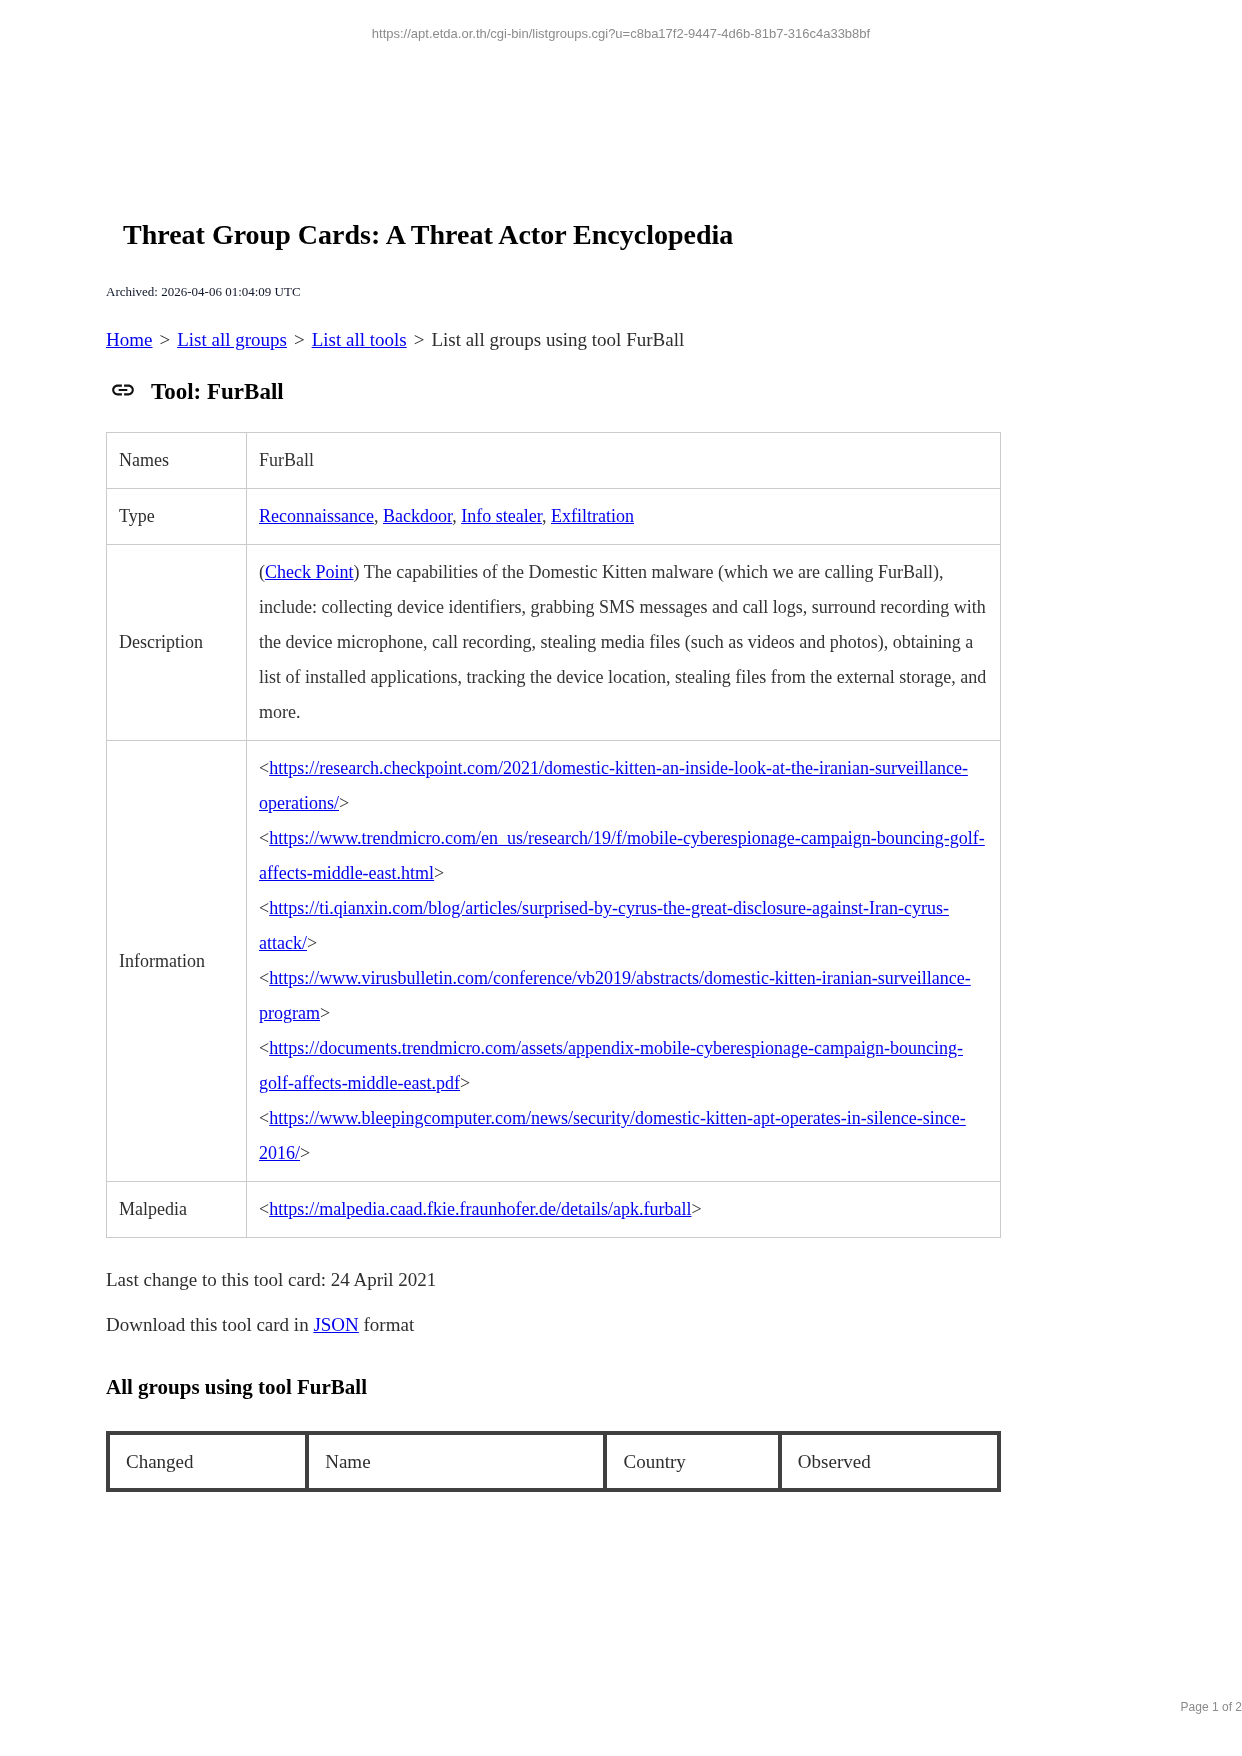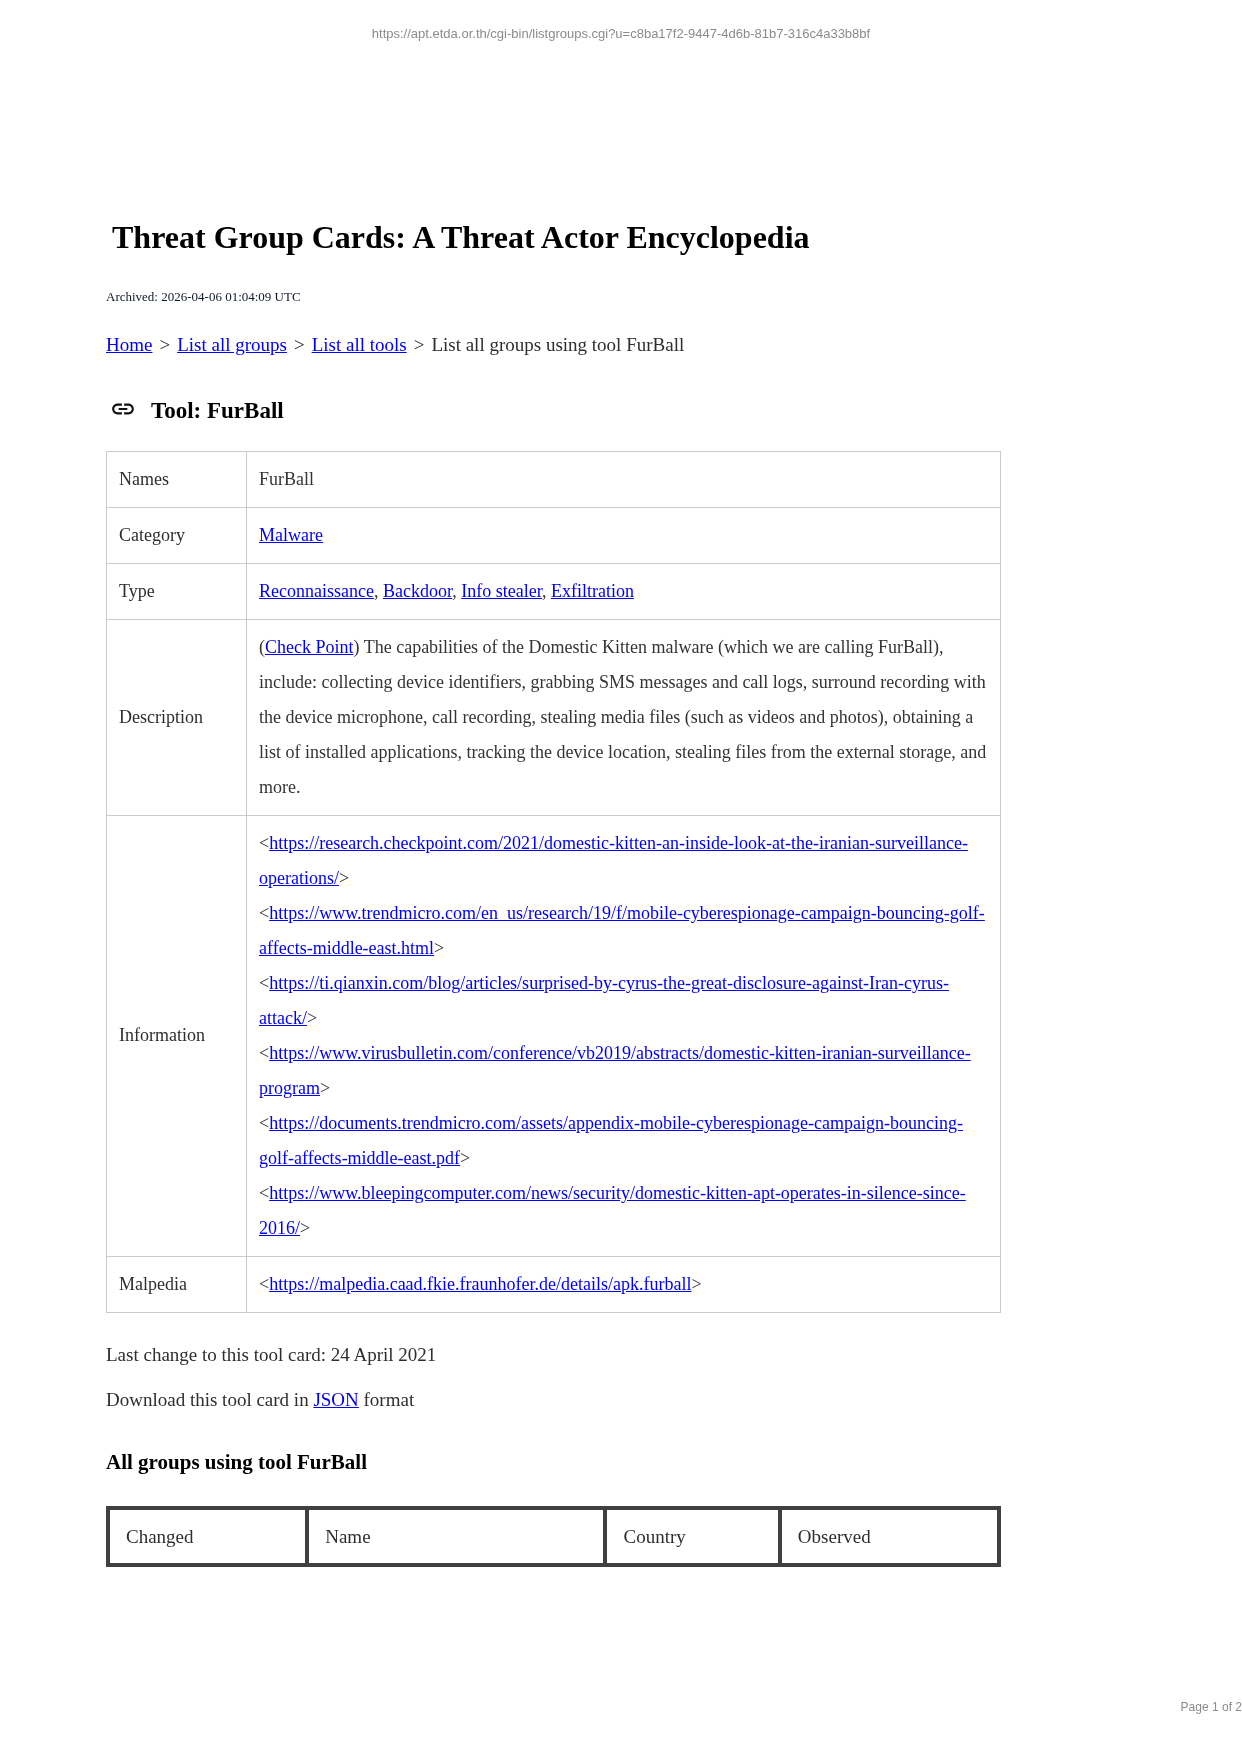--- a/index.html
+++ b/index.html
@@ -10,28 +10,28 @@
     font-family:"Liberation Serif", serif;
   }
   .print-url {
     padding-top:26px; text-align:center;
     font-family:"Liberation Sans", sans-serif;
     font-size:13px; color:#8b8b8b;
   }
   .content { margin-left:106px; width:895px; }
   a { color:#0000EE; text-decoration:underline; cursor:pointer;font-family:Liberation Serif, serif; }
   h1.page-title {
-    margin:178px 0 0 6px; font-size:32px; line-height:1.15;
+    margin:178px 0 0 17px; font-size:28px; line-height:1.15;
     font-weight:bold; color:#000;
   }
   .archived { margin-top:33px; font-size:13px; color:#0f172a; }
   .breadcrumb { margin-top:29px; font-size:19px; color:#2e2e2e; }
   .bc-sep { margin:0 7px; color:#2e2e2e; }
   .tool-heading {
-    margin-top:42px; display:flex; align-items:flex-start; gap:11px;
+    margin-top:28px; display:flex; align-items:flex-start; gap:11px;
     font-size:23px; font-weight:bold; color:#000;
   }
   .tool-heading .icon { display:inline-flex; transform:translateY(-2px); }
   table.card {
     margin-top:27px; width:895px; border-collapse:collapse;
     font-size:18px;
   }
   table.card td {
     border:1px solid #cbcbcb; padding:10px 12px;
     line-height:35px; vertical-align:middle; text-align:left;
@@ -86,26 +86,20 @@
     <span>Tool: FurBall</span>
   </div>
 
   <table class="card">
     <tbody>
       <tr>
         <td class="lbl">Names</td>
         <td class="val">FurBall</td>
       </tr>
       <tr>
-        <td class="lbl">Category</td>
-        <td class="val">
-          <a>Malware</a>
-        </td>
-      </tr>
-      <tr>
         <td class="lbl">Type</td>
         <td class="val"><a>Reconnaissance</a><span>, </span><a>Backdoor</a><span>, </span><a>Info stealer</a><span>, </span><a>Exfiltration</a></td>
       </tr>
       <tr>
         <td class="lbl">Description</td>
         <td class="val"><span>(</span><a>Check Point</a><span>) The capabilities of the Domestic Kitten malware (which we are calling FurBall), include: collecting device identifiers, grabbing SMS messages and call logs, surround recording with the device microphone, call recording, stealing media files (such as videos and photos), obtaining a list of installed applications, tracking the device location, stealing files from the external storage, and more.</span></td>
       </tr>
       <tr>
         <td class="lbl">Information</td>
         <td class="val">

